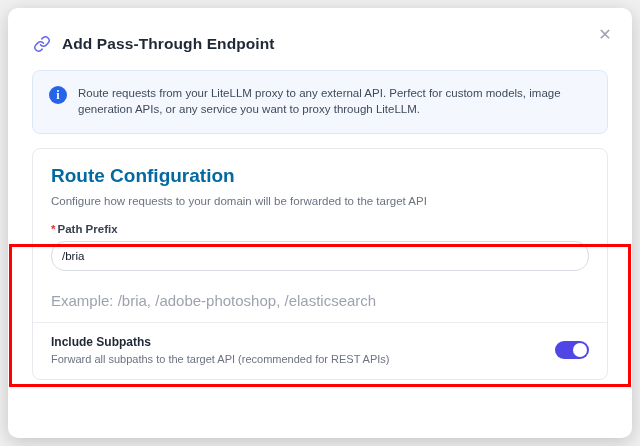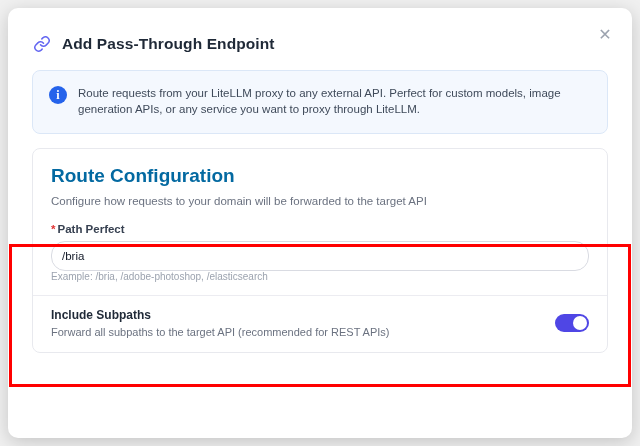--- a/index.html
+++ b/index.html
@@ -132,23 +132,23 @@
     color: #111827;
     font-family: "Liberation Sans", sans-serif;
     background: #ffffff;
     outline: none;
   }
   .text-input.focused {
     border-color: #6c63e8;
     box-shadow: 0 0 0 2px rgba(108,99,232,0.10);
   }
   .hint {
-    font-size: 10px;
+    font-size: 15px;
     color: #9ca3af;
-    margin-top: 0;
+    margin-top: 21px;
     margin-bottom: 13px;
   }
   .toggle-row {
     display: flex;
     align-items: center;
     justify-content: space-between;
     border-top: 1px solid #ececf1;
     margin: 0 -18px;
     padding: 12px 18px 14px 18px;
   }
@@ -218,21 +218,21 @@
         <div class="info-text">Route requests from your LiteLLM proxy to any external API. Perfect for custom models, image generation APIs, or any service you want to proxy through LiteLLM.</div>
       </div>
     </div>
 
     <div class="section">
       <div class="section-title">Route Configuration</div>
       <div class="section-subtitle">Configure how requests to your domain will be forwarded to the target API</div>
 
       <div class="field">
         <div class="field-label">
-          <span class="req">*</span><span>Path Perfect</span>
+          <span class="req">*</span><span>Path Prefix</span>
         </div>
         <input class="text-input" type="text" value="/bria" style="">
         <div class="hint">Example: /bria, /adobe-photoshop, /elasticsearch</div>
       </div>
 
 
       <div class="toggle-row">
         <div class="toggle-texts">
           <div class="toggle-title">Include Subpaths</div>
           <div class="toggle-sub">Forward all subpaths to the target API (recommended for REST APIs)</div>

